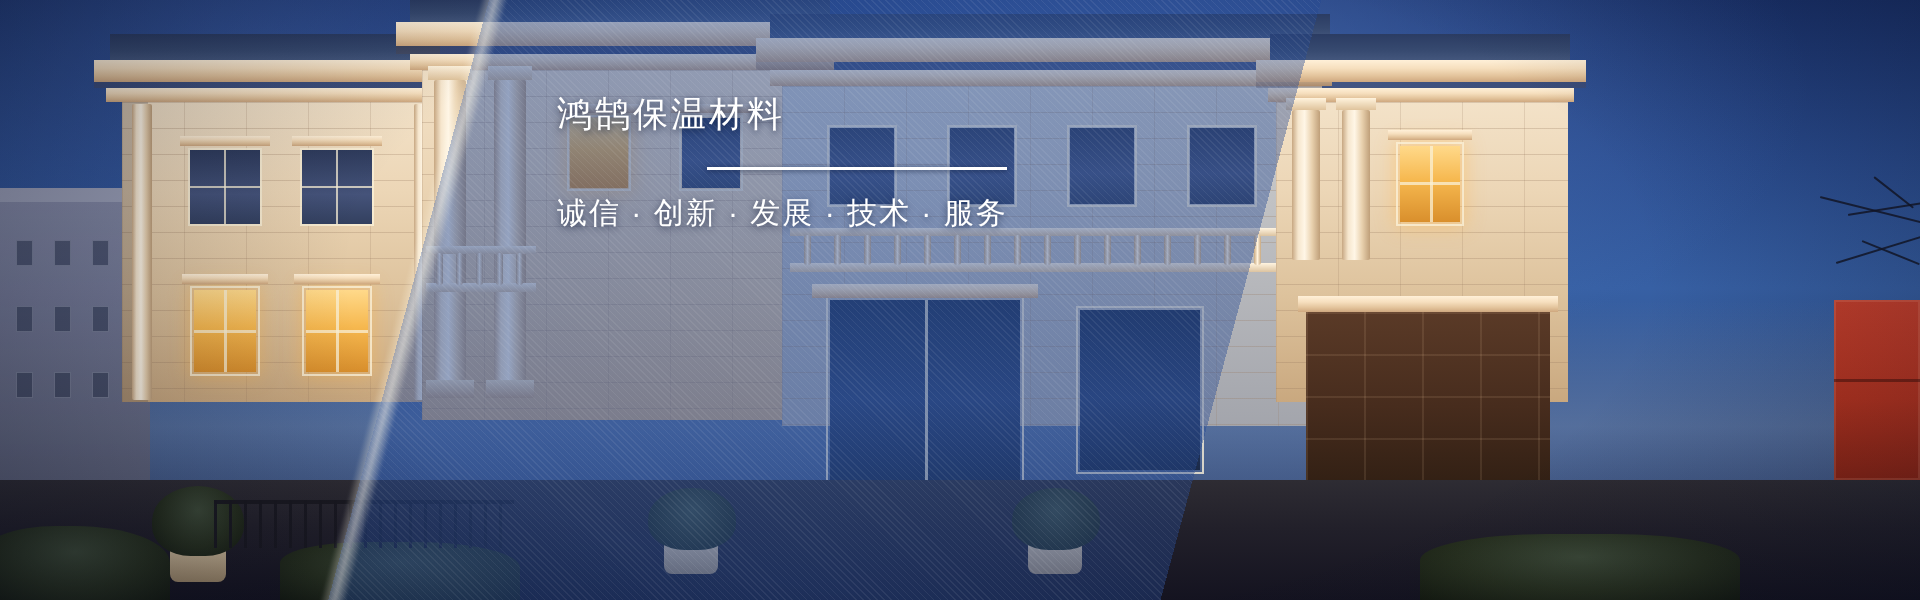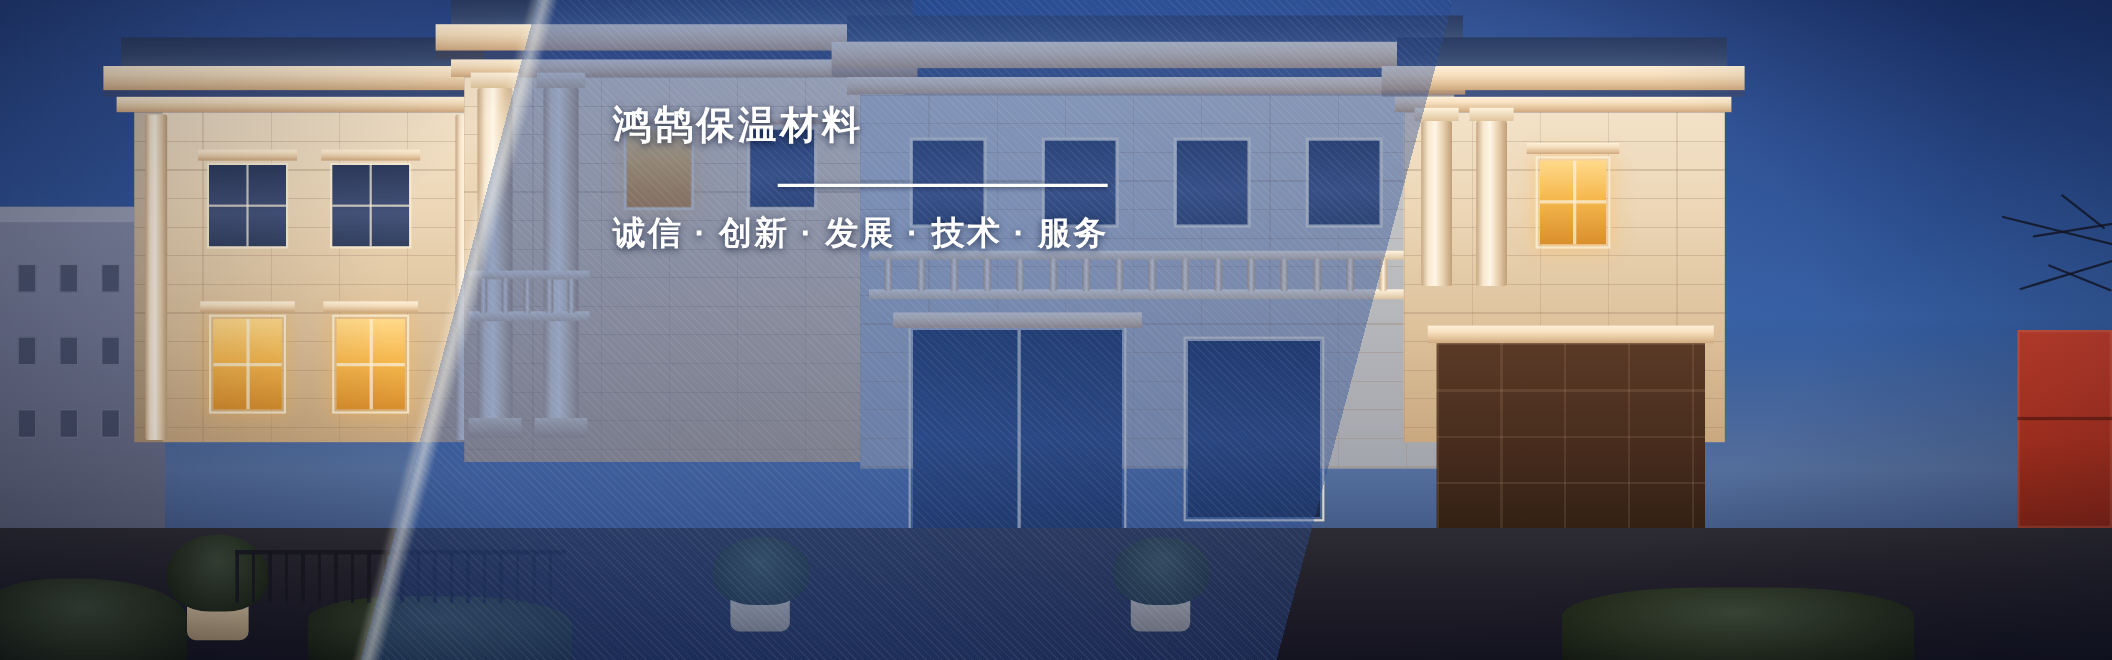--- a/index.html
+++ b/index.html
@@ -184,21 +184,21 @@
     filter:blur(1px);
   }
 
   
   .copy {
     position:absolute; left:557px; top:96px; width:700px;
     z-index:6;
   }
   .eyebrow {
     font-size:35px; line-height:1; color:#ffffff;
-    letter-spacing:3px; font-weight:700;
+    letter-spacing:3px; font-weight:400;
     text-shadow:0 2px 7px rgba(10,20,50,.75);
     white-space:nowrap;
   }
   .rule {
     margin-top:36px; margin-left:150px;
     width:300px; height:3px; background:#ffffff;
     box-shadow:0 1px 5px rgba(10,20,50,.6);
   }
   .headline {
     margin-top:21px;
@@ -206,21 +206,21 @@
     font-weight:700; color:#fbe816;
     letter-spacing:2px; white-space:nowrap;
     text-shadow:
       2px 2px 0 rgba(120,80,0,.28),
       0 3px 12px rgba(20,30,70,.55);
   }
   .headline .l2 { display:block; }
   .tagline {
     margin-top:28px;
     font-size:30px; line-height:1; color:#ffffff;
-    letter-spacing:2px; font-weight:700; white-space:nowrap;
+    letter-spacing:2px; font-weight:400; white-space:nowrap;
     text-shadow:0 2px 7px rgba(10,20,50,.7);
   }
 
   
   .vignette {
     position:absolute; inset:0; pointer-events:none;
     background:radial-gradient(ellipse 1250px 620px at 52% 46%, rgba(0,0,0,0) 52%, rgba(6,10,26,.42) 100%);
   }
 </style>
 </head>

